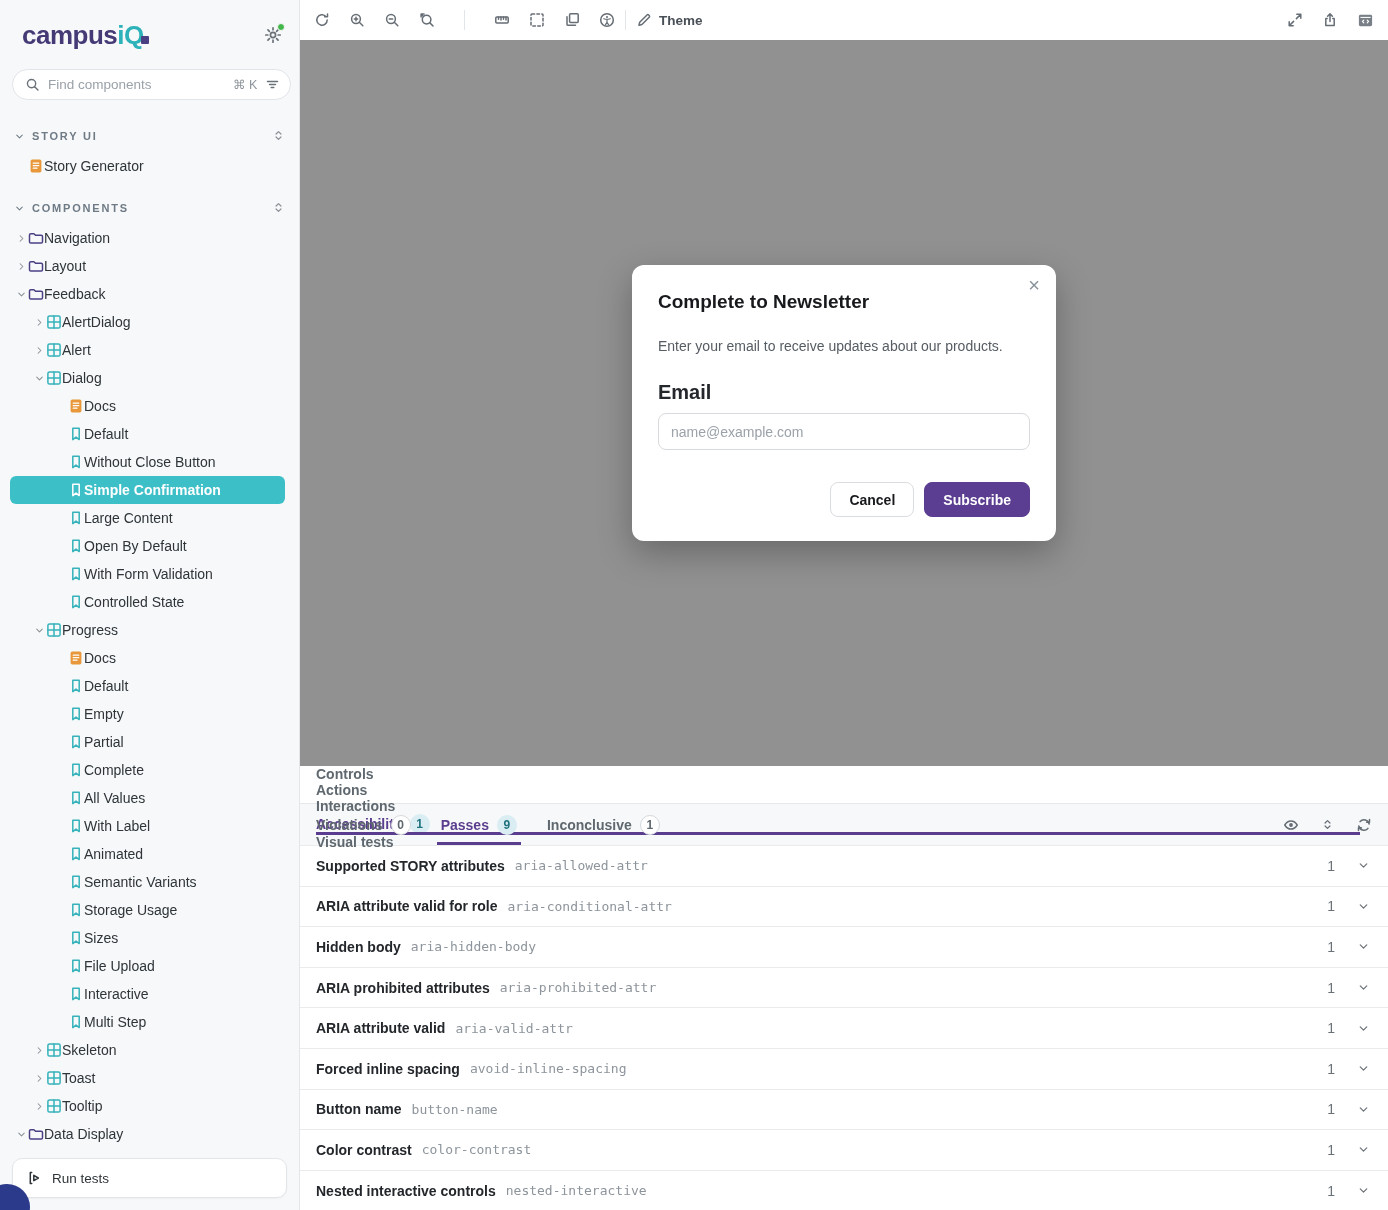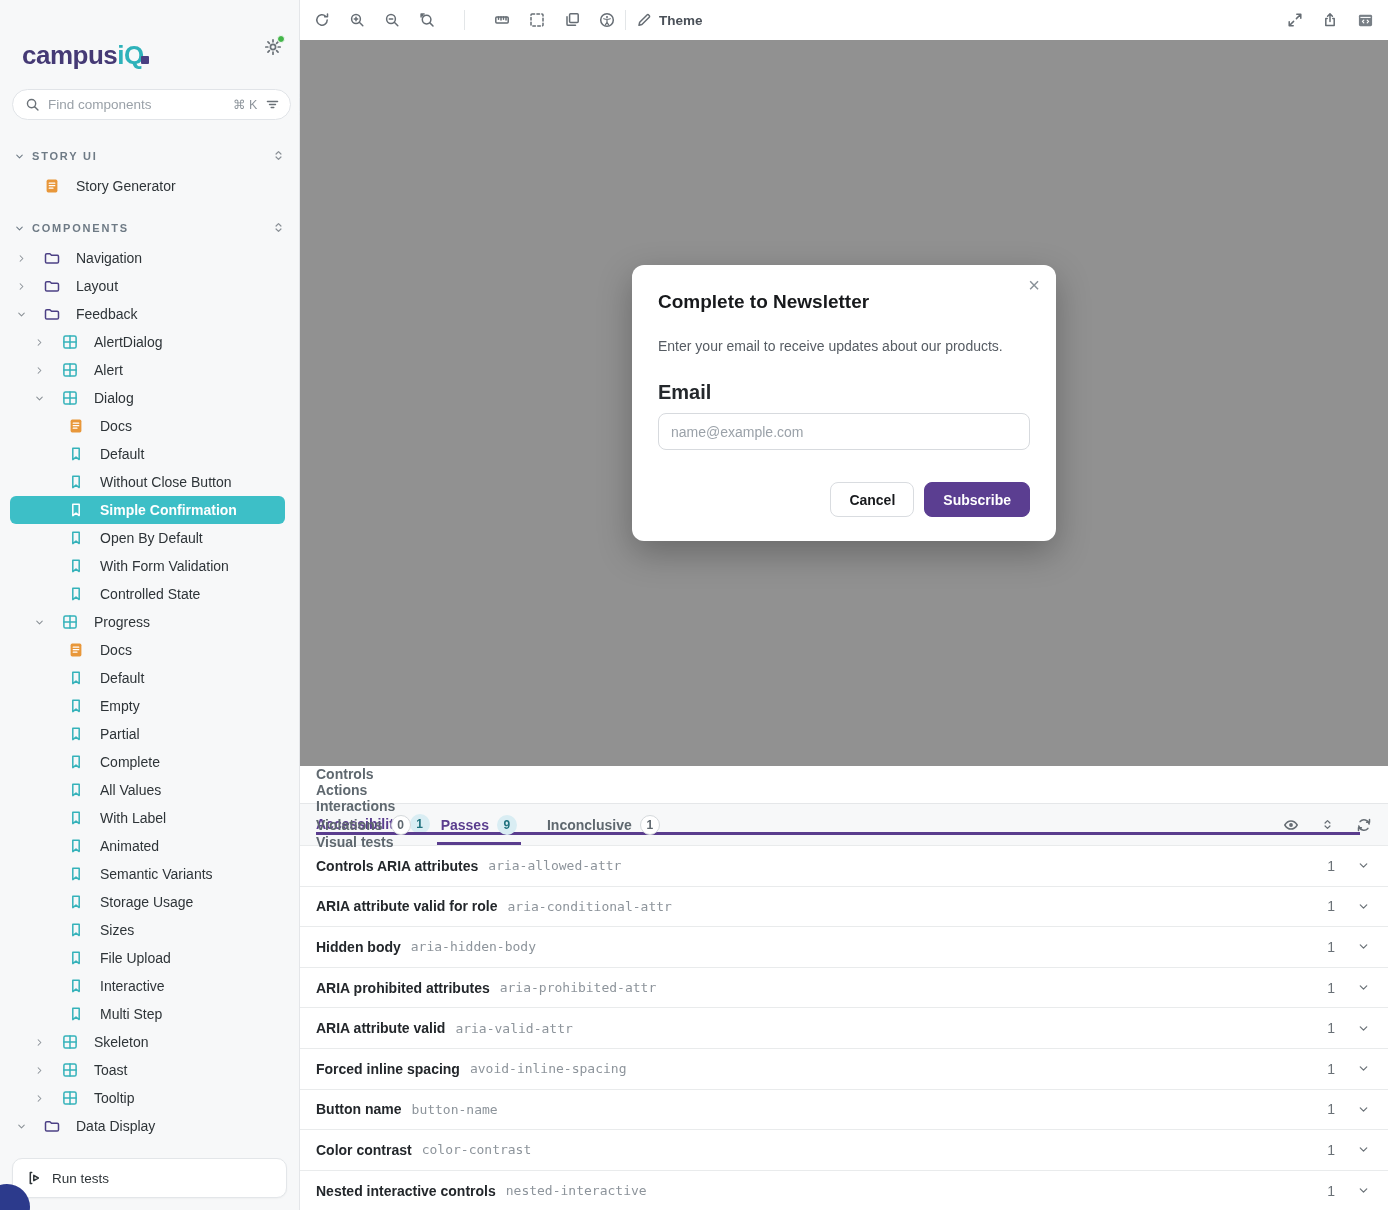--- a/index.html
+++ b/index.html
@@ -3,21 +3,21 @@
 <meta charset="utf-8">
 <style>
   * { margin:0; padding:0; box-sizing:border-box; }
   html,body { width:1388px; height:1210px; overflow:hidden; background:#fff;
     font-family:"Liberation Sans", sans-serif; }
   .app { display:flex; width:1388px; height:1210px; position:relative; }
 
   
   .sidebar { width:300px; min-width:300px; background:#f7f8f9; border-right:1px solid #e4e6e9;
     display:flex; flex-direction:column; position:relative; }
-  .sidebar-top { position:relative; padding:28px 18px 0 22px;margin-top:12px; }
+  .sidebar-top { position:relative; padding:20px 18px 0 22px; }
   .logo { font-size:26px; font-weight:bold; letter-spacing:-0.5px; display:inline-flex; align-items:baseline; }
   .logo .p1 { color:#453a75; }
   .logo .p2 { color:#2eb2ba; }
   .logo .sq { width:8px; height:8px; background:#4a3f82; display:inline-block; margin-left:-3px; border-radius:1px; }
   .gear-wrap { position:absolute; right:16px; top:26px; width:20px; height:20px; color:#6a7177; }
   .gear-dot { position:absolute; right:-2px; top:-3px; width:8px; height:8px; border-radius:50%; background:#43b649; border:1.5px solid #f7f8f9; }
 
   .search-row { display:flex; align-items:center; gap:8px; margin:18px 13px 0 12px; }
   .search-box { flex:1; display:flex; align-items:center; gap:8px; height:31px; background:#fff;
     border:1px solid #e1e4e8; border-radius:16px; padding:0 10px 0 12px; color:#6a7177; }
@@ -25,21 +25,21 @@
     color:#333; font-family:"Liberation Sans", sans-serif; }
   .search-box input::placeholder { color:#9aa1a8; }
   .shortcut { color:#8d949b; font-size:12.5px; white-space:nowrap; }
   .add-btn { width:31px; height:31px; background:#fff; border:1px solid #e1e4e8; border-radius:10px;
     display:flex; align-items:center; justify-content:center; color:#6a7177; cursor:pointer; }
 
   .tree { flex:1; overflow:hidden; padding-top:8px; }
   .tree-section { display:flex; align-items:center; gap:7px; height:24px; margin:16px 14px 4px 10px;
     padding-left:4px; color:#6e7a85; font-size:11px; font-weight:bold; letter-spacing:1.8px; }
   .tree-section .sort { margin-left:auto; color:#8a9096; }
-  .tree-item { display:flex; align-items:center; gap:16px; height:28px; font-size:14px; color:#2e3438;
+  .tree-item { display:flex; align-items:center; gap:0; height:28px; font-size:14px; color:#2e3438;
     margin:0 14px 0 10px; border-radius:6px; cursor:pointer; }
   .tree-item.d0 { padding-left:4px; }
   .tree-item.d1 { padding-left:22px; }
   .tree-item.d2 { padding-left:58px; }
   .tree-item.selected { background:#3dbfc7; color:#fff; font-weight:bold; }
   .chev { width:14px; display:flex; justify-content:center; color:#899096; }
   .ic { display:flex; align-items:center; justify-content:center; }
   .ic svg { display:block; }
   .ic-folder { color:#4c4085; }
   .ic-component { color:#35b2ba; }
@@ -303,20 +303,28 @@
             </svg>
           </span>
           <span class="tree-label">Simple Confirmation</span>
         </div>
         <div class="tree-item d2">
           <span class="ic ic-story">
             <svg width="16" height="16" viewBox="0 0 16 16" fill="none" stroke="currentColor" stroke-width="1.5" stroke-linecap="round" stroke-linejoin="round">
               <path d="M4.8 2.2h6.4v11.4L8 11.1l-3.2 2.5z"></path>
             </svg>
           </span>
+          <span class="tree-label">Large Content</span>
+        </div>
+        <div class="tree-item d2">
+          <span class="ic ic-story">
+            <svg width="16" height="16" viewBox="0 0 16 16" fill="none" stroke="currentColor" stroke-width="1.5" stroke-linecap="round" stroke-linejoin="round">
+              <path d="M4.8 2.2h6.4v11.4L8 11.1l-3.2 2.5z"></path>
+            </svg>
+          </span>
           <span class="tree-label">Open By Default</span>
         </div>
         <div class="tree-item d2">
           <span class="ic ic-story">
             <svg width="16" height="16" viewBox="0 0 16 16" fill="none" stroke="currentColor" stroke-width="1.5" stroke-linecap="round" stroke-linejoin="round">
               <path d="M4.8 2.2h6.4v11.4L8 11.1l-3.2 2.5z"></path>
             </svg>
           </span>
           <span class="tree-label">With Form Validation</span>
         </div>
@@ -708,21 +716,21 @@
             <span class="tb-btn">
               <svg width="16" height="16" viewBox="0 0 16 16" fill="none" stroke="currentColor" stroke-width="1.5" stroke-linecap="round" stroke-linejoin="round">
                 <path d="M13.2 7a5.3 5.3 0 0 0-9.1-2.4M2.8 9a5.3 5.3 0 0 0 9.1 2.4"></path>
                 <path d="M13.5 2.4v2.9h-2.9M2.5 13.6v-2.9h2.9"></path>
               </svg>
             </span>
           </div>
         </div>
       <div class="rows" id="rows">
           <div class="a11y-row">
-            <span class="rule-name">Controls ARIA attributes</span>
+            <span class="rule-name">Supported STORY attributes</span>
             <span class="rule-id">aria-allowed-attr</span>
             <span class="row-count">1</span>
             <span class="row-chev">
               <svg width="13" height="13" viewBox="0 0 16 16" fill="none" stroke="currentColor" stroke-width="1.5" stroke-linecap="round" stroke-linejoin="round">
                 <path d="M4 6l4 4 4-4"></path>
               </svg>
             </span>
           </div>
           <div class="a11y-row">
             <span class="rule-name">ARIA attribute valid for role</span>

